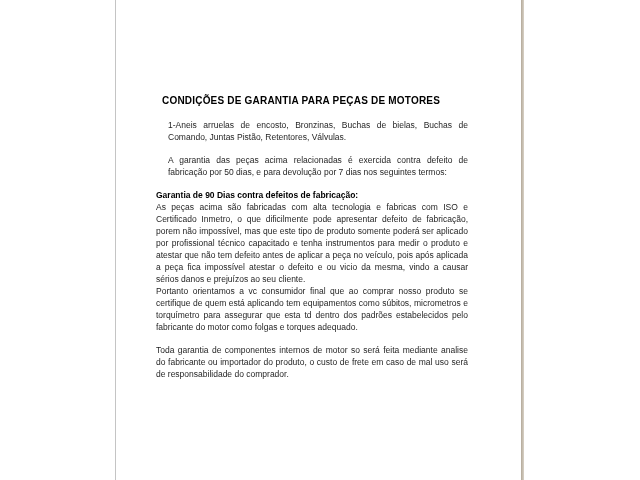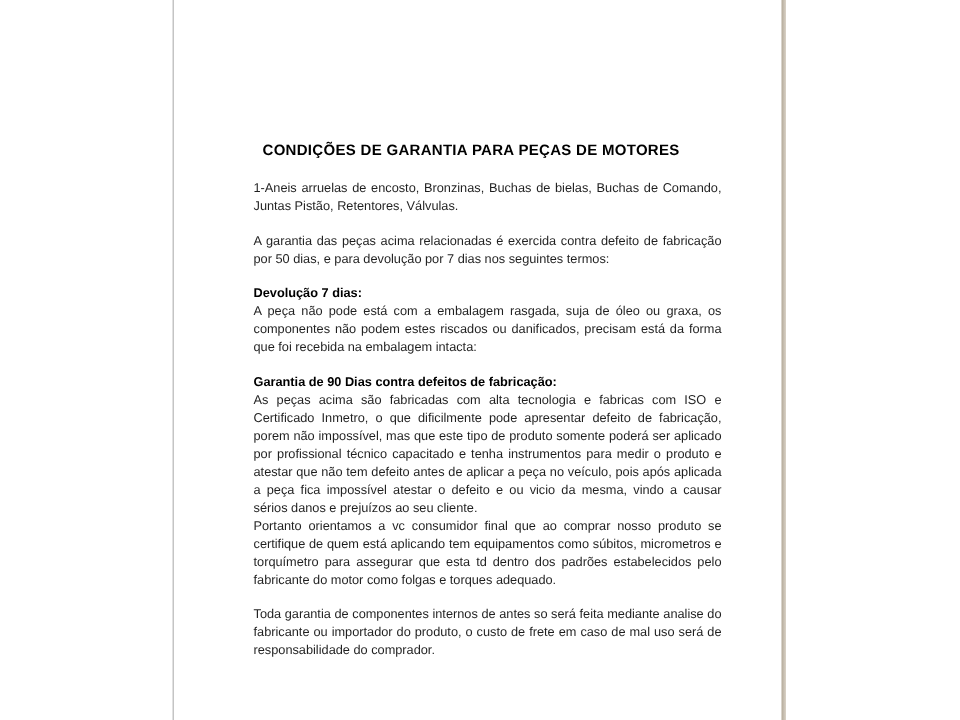--- a/index.html
+++ b/index.html
@@ -9,39 +9,39 @@
       background: #ffffff;
       position: relative;
       overflow: hidden;
       font-family: "Liberation Sans", "DejaVu Sans", sans-serif;
     }
     .rule { position: absolute; top: 0; height: 480px; }
     .rule-left  { left: 115px; width: 1px; background: #c4c4c4; }
     .rule-right { left: 521px; width: 3px; background: linear-gradient(to right, #b3a999, #d9d2c7); }
     .content {
       position: absolute;
-      left: 169px;
+      left: 156px;
       top: 95px;
       width: 312px;
       font-size: 8.5px;
       line-height: 12px;
       color: #1f1f1f;
       text-align: justify;
     }
     .doc-title {
       font-size: 10px;
       font-weight: bold;
       color: #000000;
       margin: 0 0 12px 0;
       padding-left: 6px;
       letter-spacing: 0.2px;
       text-align: left;
       white-space: nowrap;
     }
-    .para { margin: 0 0 11px 0; }
+    .para { margin: 0 0 11px 12px; }
     .para.tight { margin: 0; }
     .section { margin: 0 0 11px 0; }
     .heading {
       font-size: 8.5px;
       font-weight: bold;
       color: #000000;
       margin: 0;
       text-align: left;
     }
     .heading.spaced { margin-bottom: 0; }
@@ -54,26 +54,22 @@
 <div class="rule rule-right"></div>
 
 <div class="content">
 
   <h1 class="doc-title">CONDIÇÕES DE GARANTIA PARA PEÇAS DE MOTORES</h1>
 
   <p class="para">1-Aneis arruelas de encosto, Bronzinas, Buchas de bielas, Buchas de Comando, Juntas Pistão, Retentores, Válvulas.</p>
 
   <p class="para">A garantia das peças acima relacionadas é exercida contra defeito de fabricação por 50 dias, e para devolução por 7 dias nos seguintes termos:</p>
 
-  <div class="section">
-    <h2 class="heading">Devolução 7 dias:</h2>
-    <p class="para tight">A peça não pode está com a embalagem rasgada, suja de óleo ou graxa, os componentes não podem estes riscados ou danificados, precisam está da forma que foi recebida na embalagem intacta:</p>
-  </div>
 
   <div class="section">
     <h2 class="heading spaced">Garantia de 90 Dias contra defeitos de fabricação:</h2>
     <p class="para tight">As peças acima são fabricadas com alta tecnologia e fabricas com ISO e Certificado Inmetro, o que dificilmente pode apresentar defeito de fabricação, porem não impossível, mas que este tipo de produto somente poderá ser aplicado por profissional técnico capacitado e tenha instrumentos para medir o produto e atestar que não tem defeito antes de aplicar a peça no veículo, pois após aplicada a peça fica impossível atestar o defeito e ou vicio da mesma, vindo a causar sérios danos e prejuízos ao seu cliente.</p>
     <p class="para tight">Portanto orientamos a vc consumidor final que ao comprar nosso produto se certifique de quem está aplicando tem equipamentos como súbitos, micrometros e torquímetro para assegurar que esta td dentro dos padrões estabelecidos pelo fabricante do motor como folgas e torques adequado.</p>
   </div>
 
-  <p class="para closing">Toda garantia de componentes internos de antes so será feita mediante analise do fabricante ou importador do produto, o custo de frete em caso de mal uso será de responsabilidade do comprador.</p>
+  <p class="para closing">Toda garantia de componentes internos de motor so será feita mediante analise do fabricante ou importador do produto, o custo de frete em caso de mal uso será de responsabilidade do comprador.</p>
 
 </div>
 
 </body></html>

